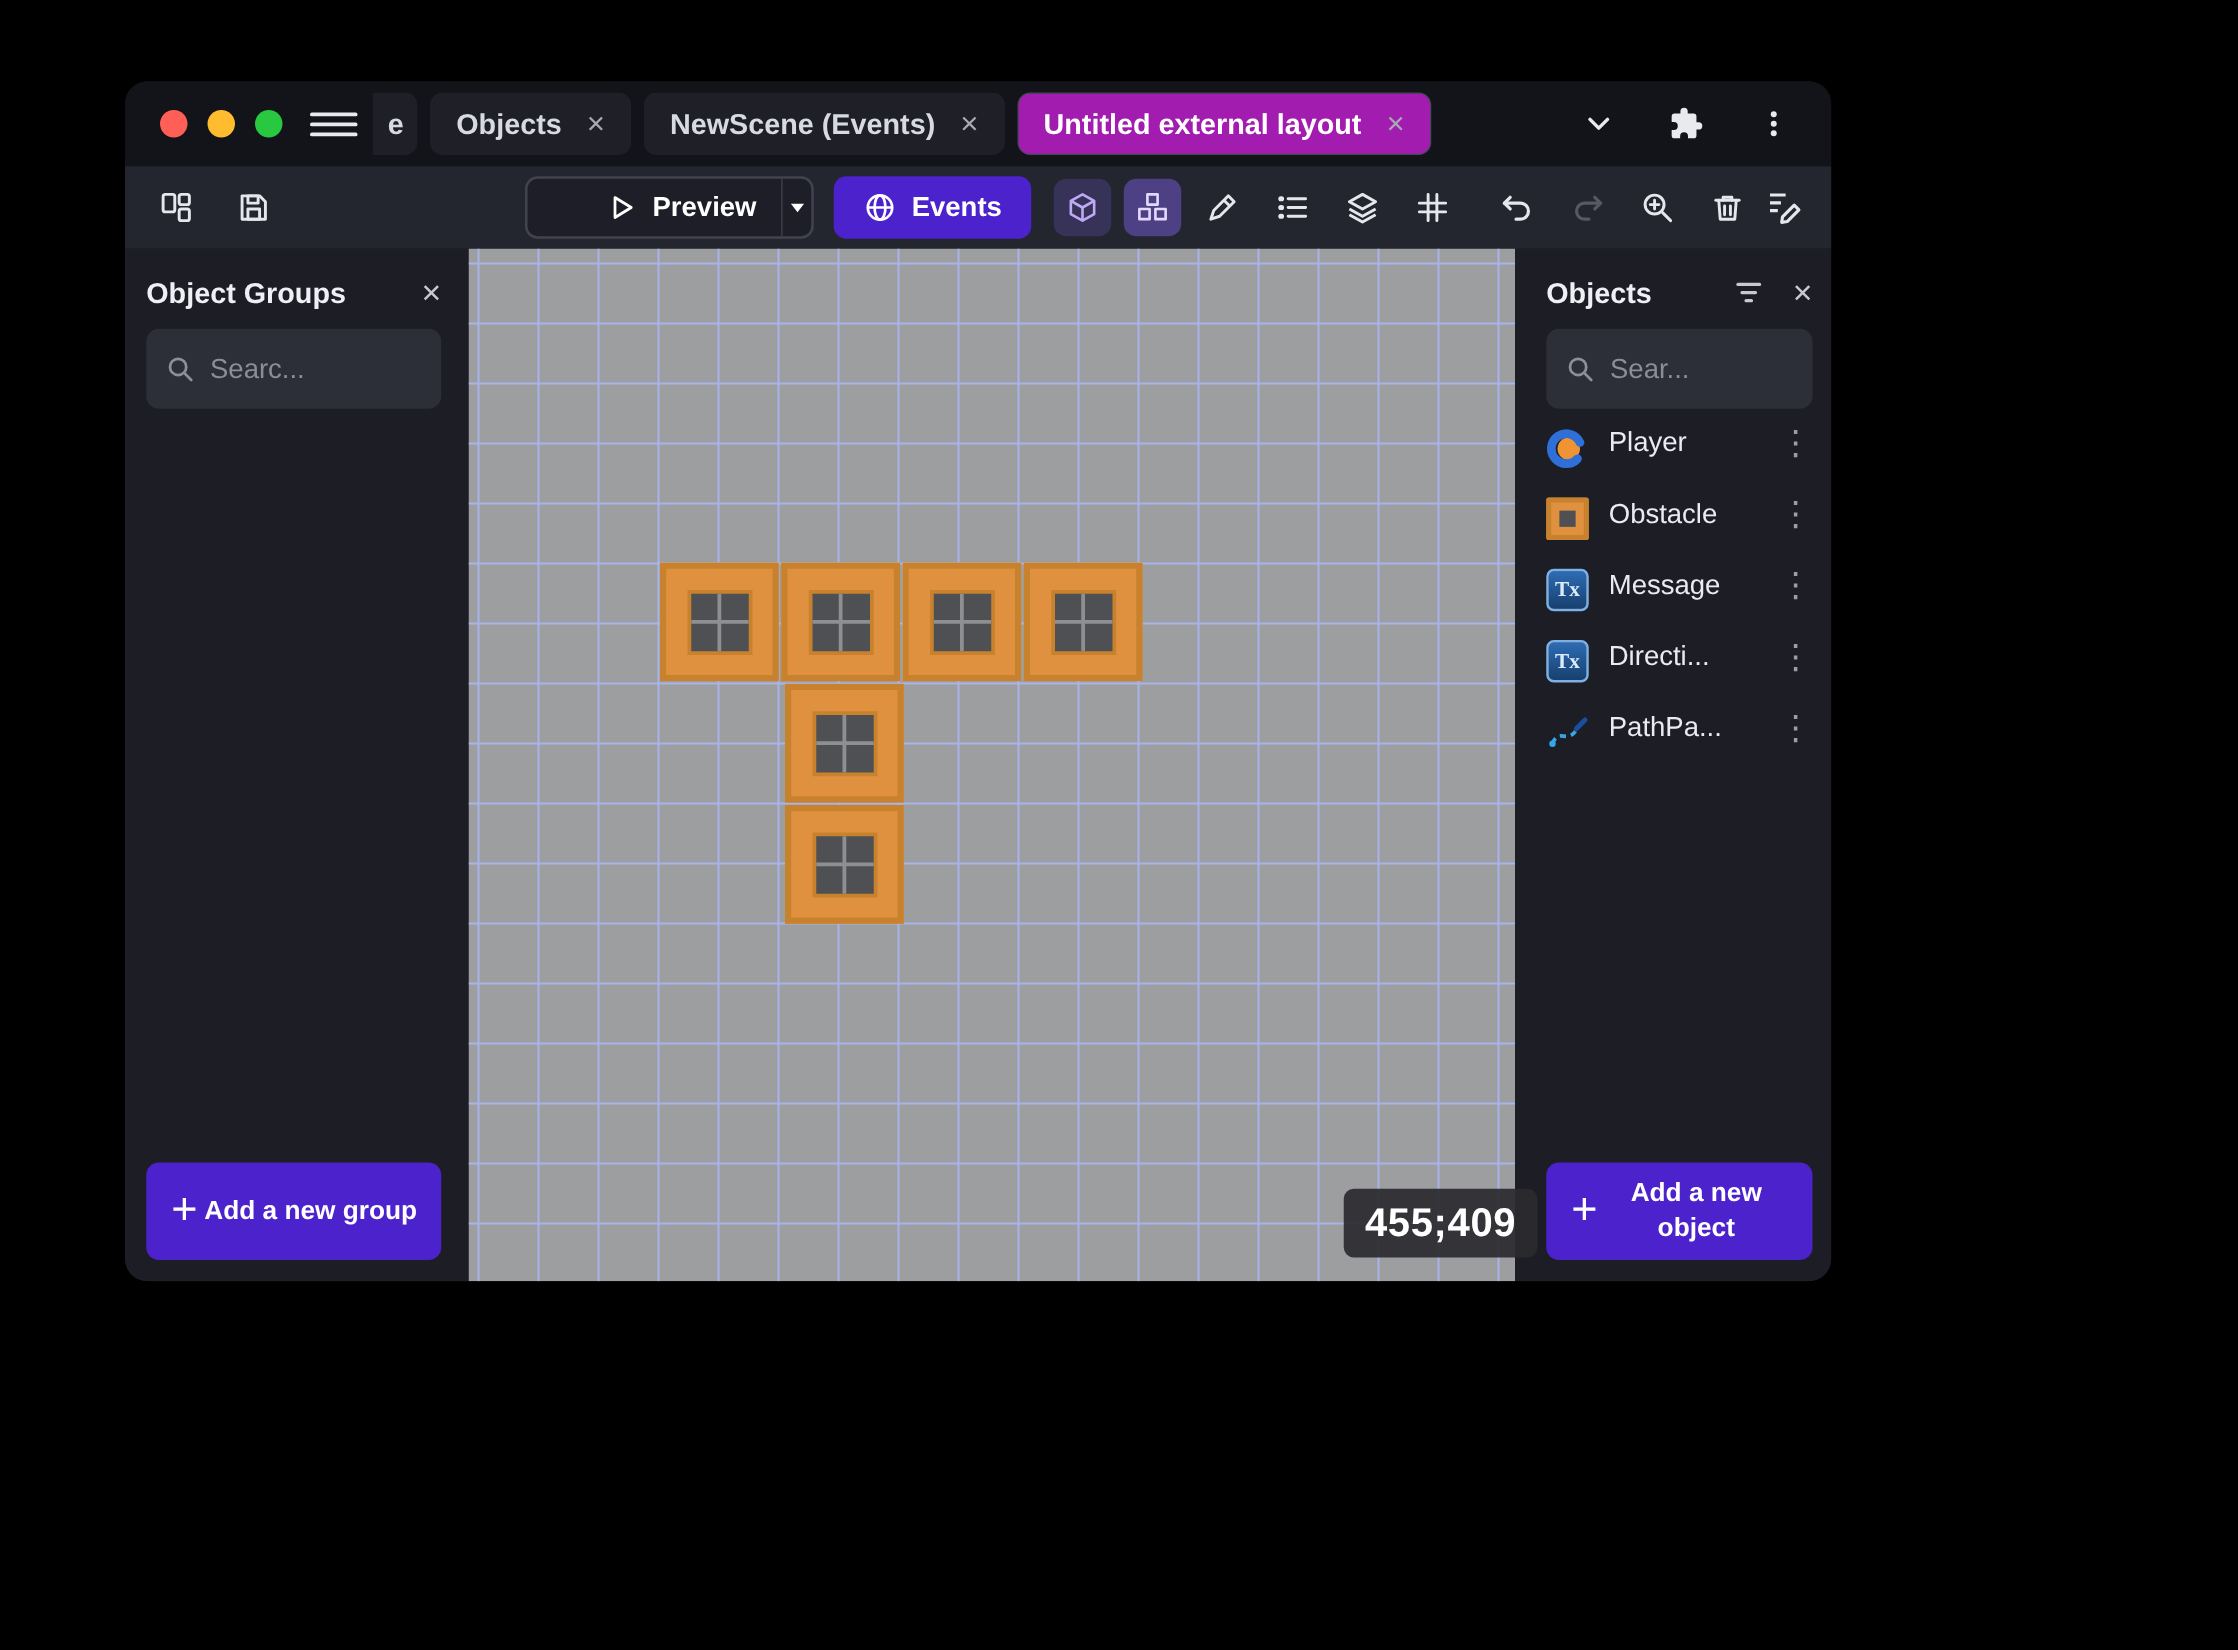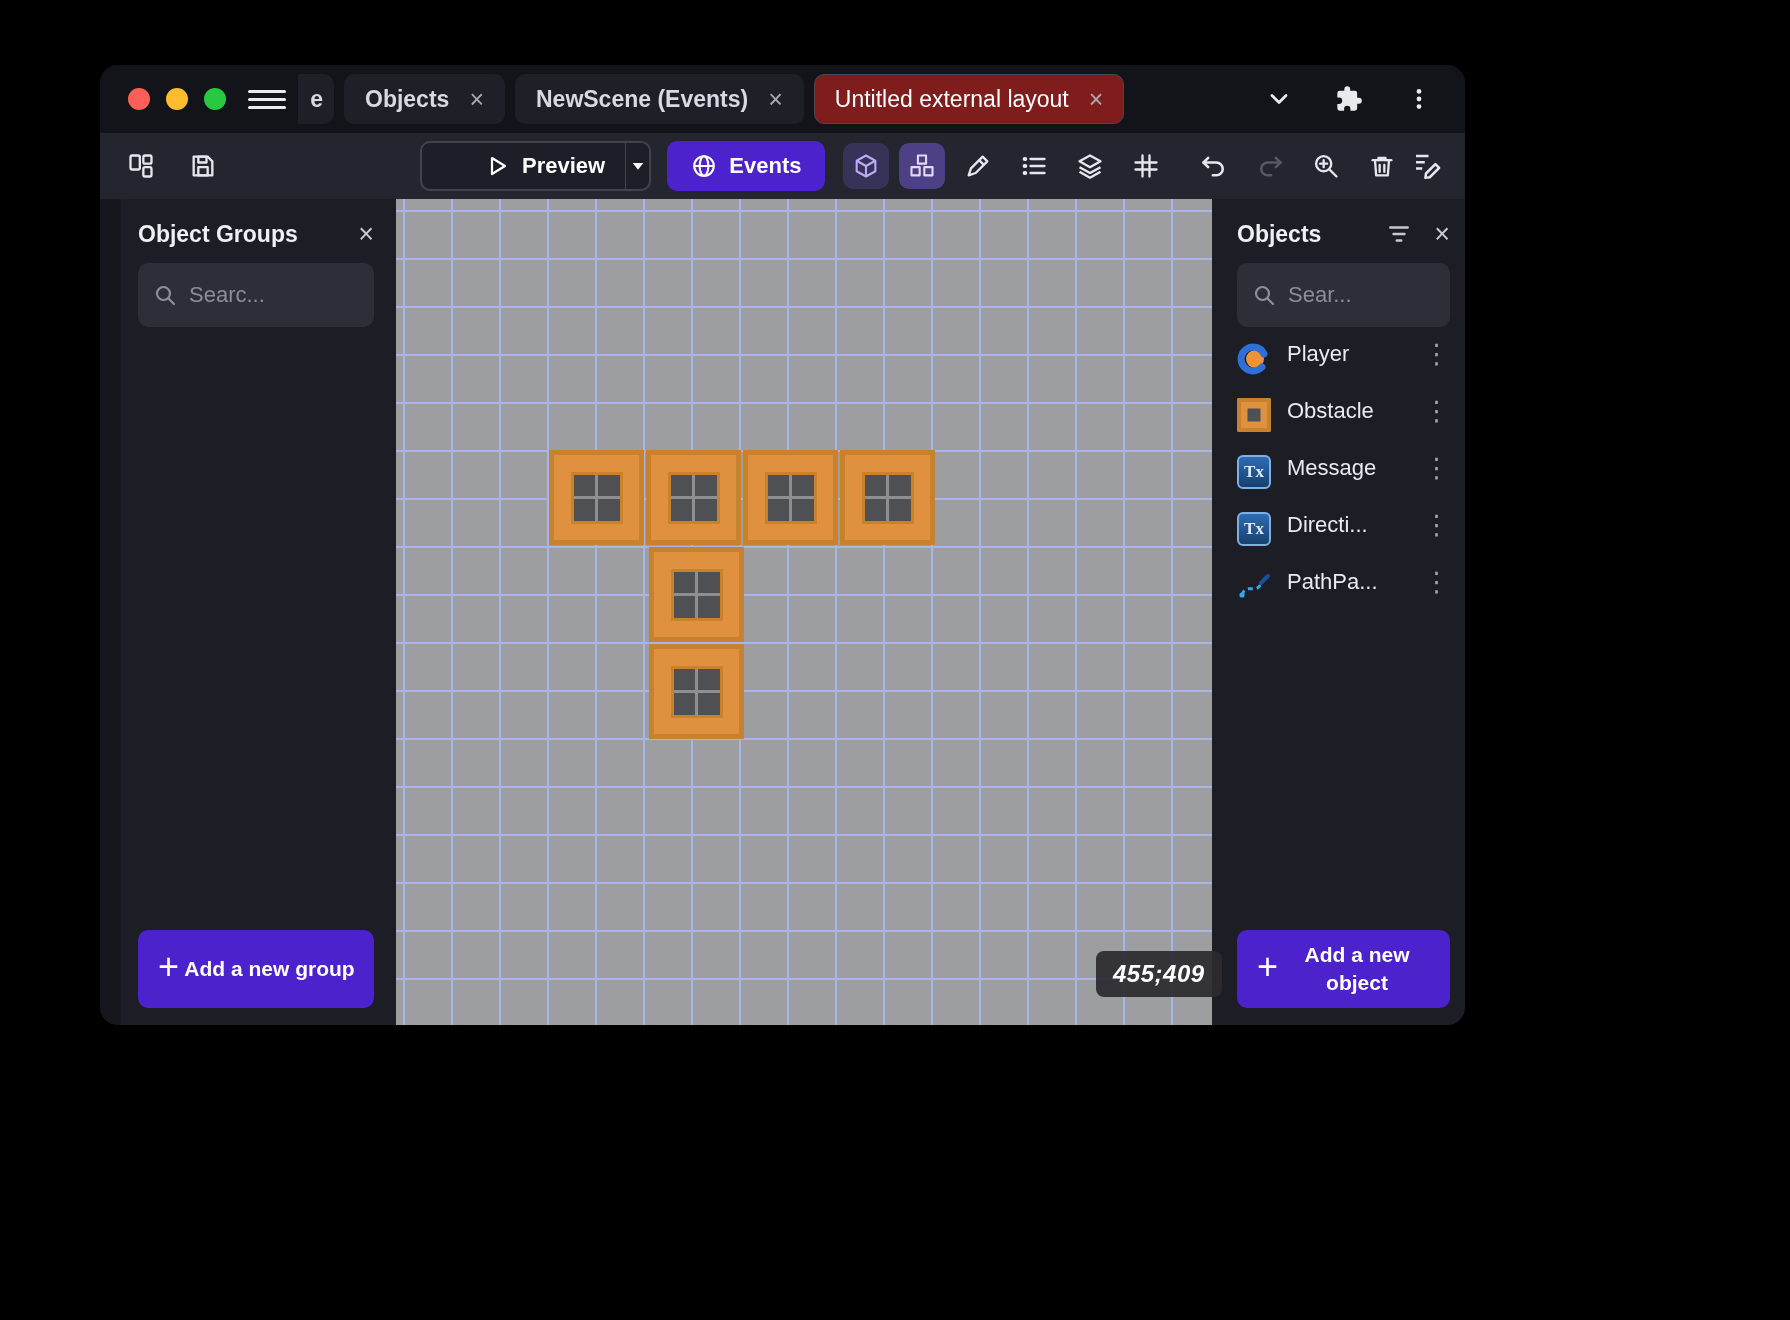--- a/index.html
+++ b/index.html
@@ -22,21 +22,21 @@
   .tl.yellow { background:var(--mac-yellow,#febc2e); }
   .tl.green  { background:var(--mac-green,#28c840); }
   .hamburger { margin-left:22px; width:38px; height:30px; background:none; border:none; display:flex; flex-direction:column; justify-content:center; gap:5px; cursor:pointer; }
   .hamburger i { display:block; height:3px; border-radius:2px; background:#e9eaee; }
   .tabs { display:flex; align-items:center; margin-left:12px; gap:10px; height:100%; }
   .tab { height:50px; display:flex; align-items:center; gap:20px; padding:0 20px; background:#1e1f27;
          border-radius:10px; color:#d8dae2; font-size:23px; font-weight:600; cursor:pointer; border:1px solid transparent; }
   .tab .tab-close { background:none; border:none; color:#a7a9b4; font-size:25px; line-height:1; cursor:pointer; }
   .tab .tab-close::before { content:"×"; }
   .tab.partial { width:36px; padding:0 10px 0 0; justify-content:flex-end; overflow:hidden; border-radius:0 10px 10px 0; }
-  .tab.active { background:#7f1d1d; border:1px solid #454858; color:#fff; font-weight:400; }
+  .tab.active { background:#a21caf; border:1px solid #454858; color:#fff; font-weight:700; }
   .tabbar-right { margin-left:auto; display:flex; align-items:center; gap:30px; padding-right:26px; }
   .tb-chrome-btn { width:40px; height:40px; background:none; border:none; display:flex; align-items:center; justify-content:center; color:#e9eaee; cursor:pointer; }
 
   
   .toolbar { height:66px; background:#23252f; display:flex; align-items:center; padding:0 18px; flex:none; }
   .tb-btn { width:46px; height:46px; background:none; border:none; display:flex; align-items:center; justify-content:center; color:#e6e7ec; cursor:pointer; border-radius:8px; }
   .tb-left { display:flex; gap:16px; }
   .preview { margin-left:194px; height:50px; display:flex; align-items:stretch; border:2px solid #41434f; border-radius:10px; background:#1d1e27; overflow:hidden;padding-left:44px; }
   .preview-main { display:flex; align-items:center; gap:12px; padding:0 20px; background:none; border:none; color:#fff; font-weight:700; font-size:22px; font-family:inherit; cursor:pointer; }
   .preview-divider { width:2px; background:#41434f; }
@@ -45,21 +45,21 @@
              color:#fff; font-weight:700; font-size:22px; font-family:inherit; display:flex; align-items:center; gap:12px; padding:0 24px; cursor:pointer; }
   .tool-icons { display:flex; align-items:center; gap:10px; margin-left:18px; }
   .chip { width:46px; height:46px; border-radius:10px; }
   .chip-1 { background:rgba(128,98,238,.22); }
   .chip-2 { background:rgba(128,98,238,.45); }
   .undo-group { display:flex; align-items:center; gap:10px; margin-left:22px; }
   .dim { color:#565863; }
   .tb-spacer { flex:1; }
 
   
-  .main { flex:1; display:flex; min-height:0;margin-left:21px; }
+  .main { flex:1; display:flex; min-height:0; }
   .panel { background:#1c1d25; display:flex; flex-direction:column; flex:none; }
   .left-panel  { width:275px; padding:0 22px 17px 17px; }
   .right-panel { width:253px; padding:0 15px 17px 25px; }
   .panel-header { height:58px; margin-top:6px; display:flex; align-items:center; flex:none; }
   .panel-title { font-size:23px; font-weight:700; color:#eef0f4; flex:1; }
   .icon-btn { background:none; border:none; color:#c7c9d1; display:flex; align-items:center; justify-content:center; cursor:pointer; }
   .panel-close { font-size:27px; line-height:1; }
   .panel-close::before { content:"×"; }
   .searchbox { height:64px; background:#2c2e38; border-radius:10px; display:flex; align-items:center; gap:12px; padding:0 15px; flex:none; }
   .searchbox input { flex:1; min-width:0; background:transparent; border:none; outline:none; color:#e0e2e9; font-size:22px; font-family:inherit; }
@@ -93,21 +93,21 @@
     background-size:48px 48px;
     background-position:7px 11px;
   }
   .crate-layer { position:absolute; inset:0; }
   .crate { position:absolute; background:var(--crate-frame,#e0913f); box-shadow:inset 0 0 0 5px var(--crate-frame-dark,#c8822e); }
   .crate-core { position:absolute; left:50%; top:50%; width:46px; height:46px; transform:translate(-50%,-50%);
                 background:var(--crate-core,#4f5054); box-shadow:0 0 0 3px var(--crate-frame-dark,#c8822e); }
   .crate-core::before { content:""; position:absolute; left:0; right:0; top:50%; height:3px; margin-top:-2px; background:#8d8f93; }
   .crate-core::after  { content:""; position:absolute; top:0; bottom:0; left:50%; width:3px; margin-left:-2px; background:#8d8f93; }
   .coord-badge { position:absolute; left:700px; top:752px; background:rgba(42,42,47,.92); color:#fff;
-                 font-size:24px; font-weight:700; padding:9px 17px; border-radius:8px; letter-spacing:.5px;font-style:italic; }
+                 font-size:32px; font-weight:700; padding:9px 17px; border-radius:8px; letter-spacing:.5px; }
 
   svg { display:block; }
 </style>
 </head>
 <body>
 
 <div class="stage">
   <div class="window">
 
     <header class="tabbar">

